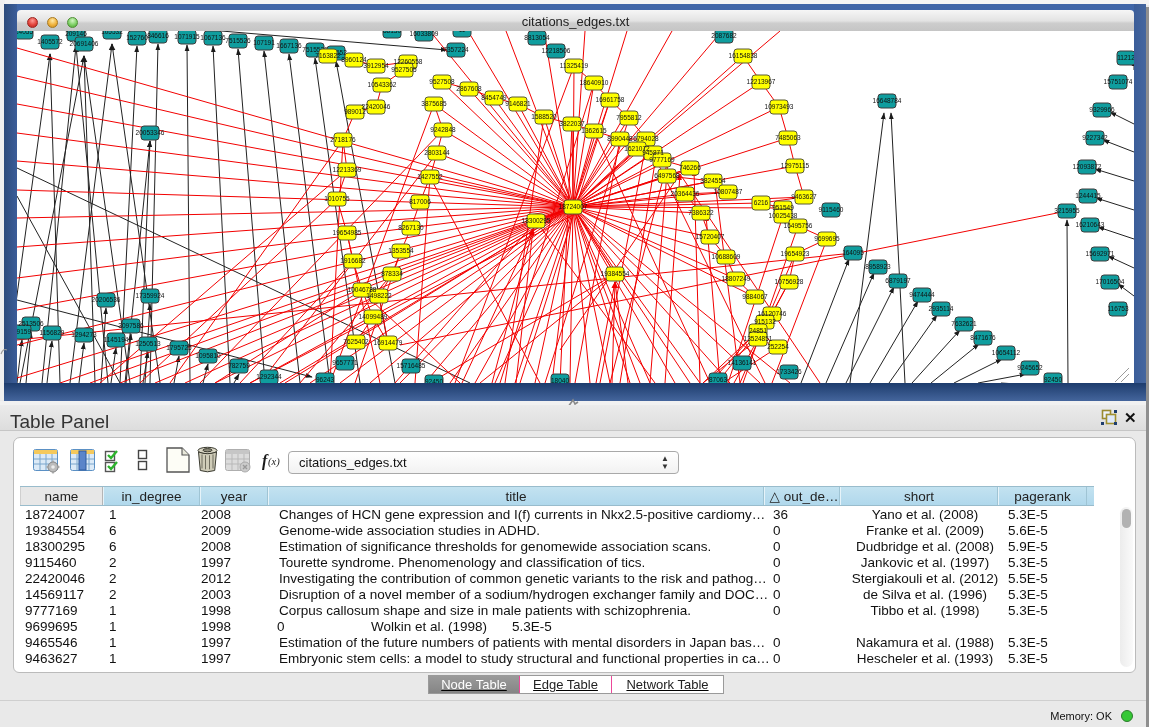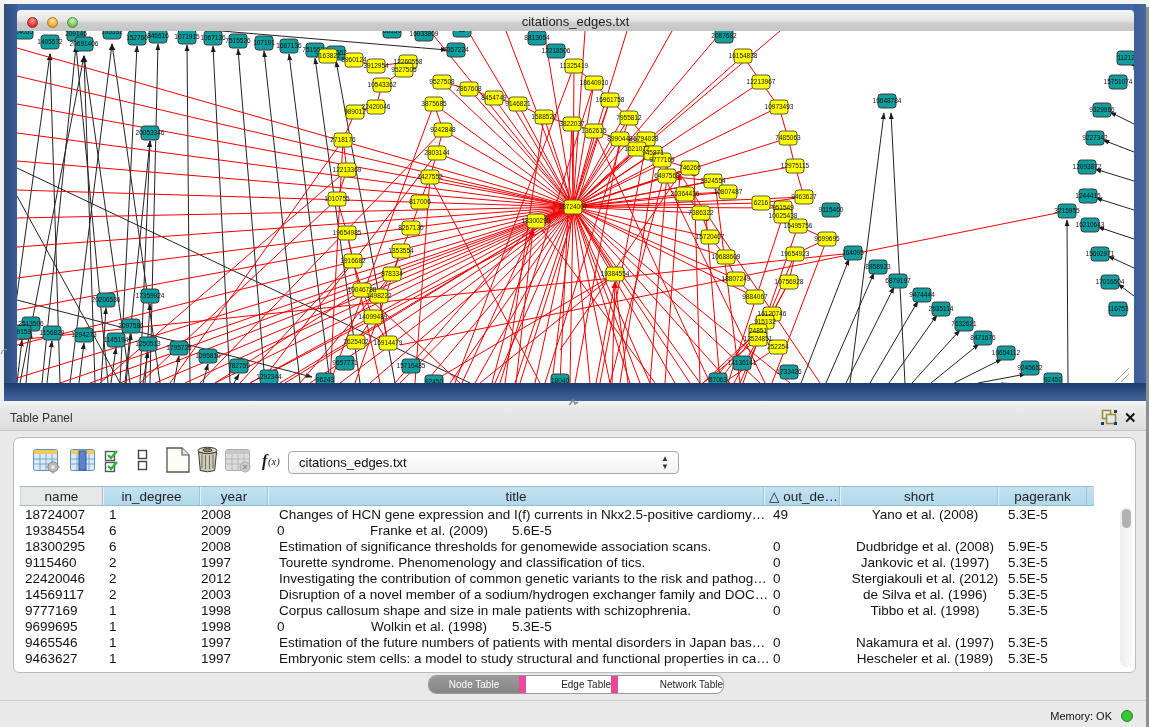--- a/index.html
+++ b/index.html
@@ -16,21 +16,21 @@
   border-bottom:1px solid #7a7a7a; border-radius:4px 4px 0 0; }
 .titlebar .title { position:absolute; left:0; right:0; top:4px; text-align:center; font-size:13px; color:#222; }
 .tl { position:absolute; top:7px; width:11px; height:11px; border-radius:50%; }
 .tl.r { left:10px; background:radial-gradient(circle at 50% 30%,#ff9a94 0%,#e2453c 55%,#b5221d 100%); border:0.5px solid #9c2420;}
 .tl.y { left:30px; background:radial-gradient(circle at 50% 30%,#ffe9a8 0%,#f0b33e 55%,#c98b1f 100%); border:0.5px solid #a8791f;}
 .tl.g { left:50px; background:radial-gradient(circle at 50% 30%,#d2f5c3 0%,#7ed066 55%,#4ba32f 100%); border:0.5px solid #4e8f35;}
 .canvas { position:absolute; left:13px; top:27px; width:1117px; height:352px; background:#ffffff; overflow:hidden; }
 .divider { position:absolute; left:0; top:401px; width:1149px; height:4px; background:#f1f1f1; }
 .tp-header { position:absolute; left:0; top:405px; width:1149px; height:26px;
   background:linear-gradient(180deg,#ebebeb,#dddddd); border-bottom:1px solid #c6c6c6; }
-.tp-header .txt { position:absolute; left:10px; top:6px; font-size:12px; color:#333; }
+.tp-header .txt { position:absolute; left:10px; top:6px; font-size:19px; color:#333; }
 .tp-header .close { position:absolute; left:1124px; top:4px; font-size:15px; font-weight:bold; color:#111; }
 .panel { position:absolute; left:13px; top:437px; width:1123px; height:236px; background:#ffffff;
   border:1px solid #bbbbbb; border-radius:7px 7px 6px 6px; }
 .toolbar { position:absolute; left:0; top:0; width:100%; height:47px; }
 .dropdown { position:absolute; left:274px; top:13px; width:391px; height:23px; background:linear-gradient(180deg,#ffffff,#f2f2f2);
   border:1px solid #a9a9a9; border-radius:4px; font-size:13px; color:#111; line-height:21px; padding-left:10px; }
 .dropdown .arrows { position:absolute; right:9px; top:3px; font-size:8px; color:#333; line-height:8px; text-align:center; }
 .thead { position:absolute; left:6px; top:48px; width:1074px; height:20px; display:flex;
   background:linear-gradient(180deg,#c3e2f0,#b0d8ec); border-top:1px solid #99bccc; border-bottom:1px solid #99bccc;
   font-size:13.5px; color:#222; }
@@ -41,24 +41,24 @@
 .tr .c3 { text-overflow:ellipsis; }
 .c0 { width:83px; padding-left:5px; }
 .c1 { width:97px; padding-left:6px; }
 .c2 { width:74px; padding-left:1px; }
 .c3 { width:496px; padding-left:5px; }
 .c4 { width:76px; padding-left:3px; }
 .c5 { width:158px; text-align:center; }
 .c6 { width:89px; padding-left:4px; }
 .vscroll { position:absolute; left:1106px; top:69px; width:13px; height:160px; background:linear-gradient(90deg,#ececec,#fafafa); border-radius:7px; }
 .vscroll .thumb { position:absolute; left:2px; top:2px; width:9px; height:19px; background:#b2b2b2; border-radius:5px; }
-.tabs { position:absolute; left:428px; top:675px; height:19px; display:flex; border:1px solid #9a9a9a; border-radius:8px; overflow:hidden; background:#ffffff; font-size:10px; }
+.tabs { position:absolute; left:428px; top:675px; height:19px; display:flex; border:1px solid #9a9a9a; border-radius:0; overflow:hidden; background:#ffffff; font-size:13px;text-decoration:underline; }
 .tabs .seg { line-height:18px; color:#222; text-align:center; }
 .tabs .seg.sel { background:linear-gradient(180deg,#9a9a9a,#858585); color:#ffffff; }
-.tabs .seg + .seg { border-left:7px solid #ec4899;text-align:right; }
+.tabs .seg + .seg { border-left:1px solid #ec4899; }
 .statusline { position:absolute; left:0; top:700px; width:1149px; border-top:1px solid #cfcfcf; height:27px; background:#e9e9e9; }
 .mem { position:absolute; right:37px; top:710px; font-size:11px; color:#111; }
 .memdot { position:absolute; right:16px; top:710px; width:12px; height:12px; border-radius:50%; background:#35c835; border:1px solid #2d7b2d; }
 .floaticon { position:absolute; left:1101px; top:4px; width:17px; height:17px; }
 </style></head>
 <body>
 <div class="desktop-top"></div>
 <div class="desktop-left"></div>
 <div class="win">
   <div class="leftb"></div>
@@ -729,38 +729,39 @@
         <text x="6" y="13" font-size="10.5">(x)</text>
       </g>
     </svg>
     <div class="dropdown">citations_edges.txt<div class="arrows">▲<br>▼</div></div>
   </div>
   <div class="thead">
     <div style="width:83px;background:#e7e7e7;border-left:1px solid #cfcfcf;border-right:1px solid #b5b5b5">name</div>
     <div style="width:97px">in_degree</div>
     <div style="width:68px">year</div>
     <div style="width:496px">title</div>
-    <div style="width:76px;text-align:left;padding-left:4px">△ out_de…</div>
+    <div style="width:76px;text-align:center;padding-left:4px">△ out_de…</div>
     <div style="width:158px">short</div>
     <div style="width:89px">pagerank</div>
   </div>
   <div class="tbody">
 <div class="tr">
         <div class="c0">18724007</div>
         <div class="c1">1</div>
         <div class="c2">2008</div>
         <div class="c3">Changes of HCN gene expression and I(f) currents in Nkx2.5-positive cardiomyocytes</div>
-        <div class="c4">49</div>
+        <div class="c4">36</div>
         <div class="c5">Yano et al. (2008)</div>
         <div class="c6">5.3E-5</div>
       </div>
 <div class="tr">
         <div class="c0">19384554</div>
         <div class="c1">6</div>
         <div class="c2">2009</div>
+        <div class="c3">Genome-wide association studies in ADHD.</div>
         <div class="c4">0</div>
         <div class="c5">Franke et al. (2009)</div>
         <div class="c6">5.6E-5</div>
       </div>
 <div class="tr">
         <div class="c0">18300295</div>
         <div class="c1">6</div>
         <div class="c2">2008</div>
         <div class="c3">Estimation of significance thresholds for genomewide association scans.</div>
         <div class="c4">0</div>
@@ -810,30 +811,30 @@
         <div class="c4">0</div>
         <div class="c5">Wolkin et al. (1998)</div>
         <div class="c6">5.3E-5</div>
       </div>
 <div class="tr">
         <div class="c0">9465546</div>
         <div class="c1">1</div>
         <div class="c2">1997</div>
         <div class="c3">Estimation of the future numbers of patients with mental disorders in Japan based on statistics</div>
         <div class="c4">0</div>
-        <div class="c5">Nakamura et al. (1997)</div>
+        <div class="c5">Nakamura et al. (1988)</div>
         <div class="c6">5.3E-5</div>
       </div>
 <div class="tr">
         <div class="c0">9463627</div>
         <div class="c1">1</div>
         <div class="c2">1997</div>
         <div class="c3">Embryonic stem cells: a model to study structural and functional properties in cardiomyocytes</div>
         <div class="c4">0</div>
-        <div class="c5">Hescheler et al. (1989)</div>
+        <div class="c5">Hescheler et al. (1993)</div>
         <div class="c6">5.3E-5</div>
       </div>
   </div>
   <div class="vscroll">
       <div class="thumb"></div>
     </div>
 </div>
 <div class="tabs">
   <div class="seg sel" style="width:90px">Node Table</div>
   <div class="seg" style="width:92px">Edge Table</div>

